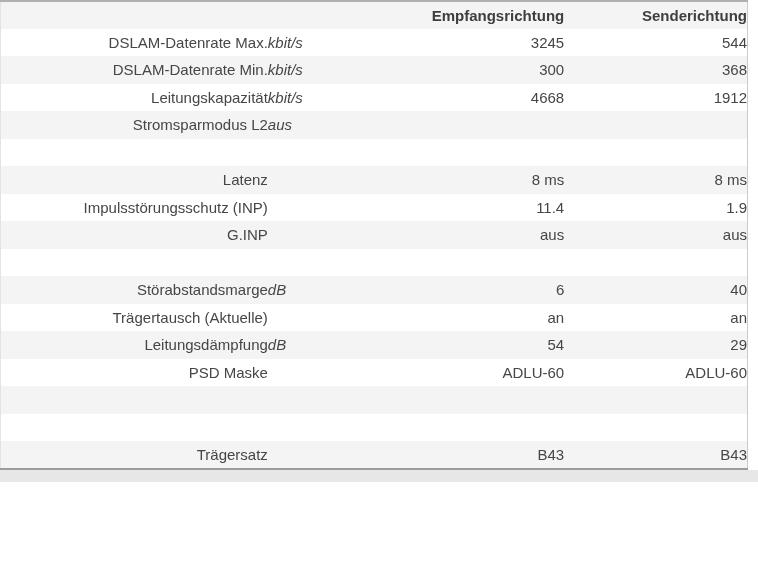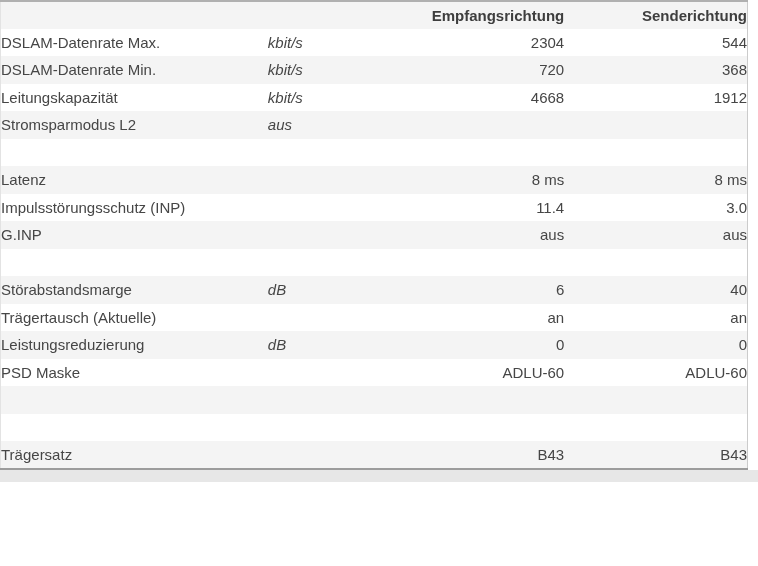--- a/index.html
+++ b/index.html
@@ -26,21 +26,21 @@
     font-size: 15px;
     color: #464646;
     white-space: nowrap;
     overflow: hidden;
     vertical-align: middle;
   }
   .dsl-table thead tr { background: #f4f4f4; }
   .dsl-table th { font-weight: bold; color: #3e3e3e; }
   .dsl-table tbody tr:nth-child(odd) { background: #ffffff; }
   .dsl-table tbody tr:nth-child(even) { background: #f4f4f4; }
-  .c-label { text-align: left; padding-left: 8px; margin-left: 18px; }
+  .c-label { text-align: right; padding-left: 8px; margin-left: 18px; }
   .c-unit  { text-align: left; padding-left: 8px; font-style: italic; }
   .c-num   { text-align: right; padding-right: 3px; }
   .right-gutter { width: 10px; background: #ffffff; }
   .bottom-strip { width: 758px; height: 12px; background: #e7e7e7; }
 </style>
 </head>
 <body>
 
 <div class="page">
   <div class="content">
@@ -56,27 +56,27 @@
           <th class="c-label"></th>
           <th class="c-unit"></th>
           <th class="c-num">Empfangsrichtung</th>
           <th class="c-num">Senderichtung</th>
         </tr>
       </thead>
       <tbody>
         <tr>
           <td class="c-label">DSLAM-Datenrate Max.</td>
           <td class="c-unit">kbit/s</td>
-          <td class="c-num">2304</td>
+          <td class="c-num">3245</td>
           <td class="c-num">544</td>
         </tr>
         <tr>
           <td class="c-label">DSLAM-Datenrate Min.</td>
           <td class="c-unit">kbit/s</td>
-          <td class="c-num">720</td>
+          <td class="c-num">300</td>
           <td class="c-num">368</td>
         </tr>
         <tr>
           <td class="c-label">Leitungskapazität</td>
           <td class="c-unit">kbit/s</td>
           <td class="c-num">4668</td>
           <td class="c-num">1912</td>
         </tr>
         <tr>
           <td class="c-label">Stromsparmodus L2</td>
@@ -93,21 +93,21 @@
         <tr>
           <td class="c-label">Latenz</td>
           <td class="c-unit"></td>
           <td class="c-num">8 ms</td>
           <td class="c-num">8 ms</td>
         </tr>
         <tr>
           <td class="c-label">Impulsstörungsschutz (INP)</td>
           <td class="c-unit"></td>
           <td class="c-num">11.4</td>
-          <td class="c-num">3.0</td>
+          <td class="c-num">1.9</td>
         </tr>
         <tr>
           <td class="c-label">G.INP</td>
           <td class="c-unit"></td>
           <td class="c-num">aus</td>
           <td class="c-num">aus</td>
         </tr>
         <tr>
           <td class="c-label"></td>
           <td class="c-unit"></td>
@@ -120,24 +120,24 @@
           <td class="c-num">6</td>
           <td class="c-num">40</td>
         </tr>
         <tr>
           <td class="c-label">Trägertausch (Aktuelle)</td>
           <td class="c-unit"></td>
           <td class="c-num">an</td>
           <td class="c-num">an</td>
         </tr>
         <tr>
-          <td class="c-label">Leistungsreduzierung</td>
+          <td class="c-label">Leitungsdämpfung</td>
           <td class="c-unit">dB</td>
-          <td class="c-num">0</td>
-          <td class="c-num">0</td>
+          <td class="c-num">54</td>
+          <td class="c-num">29</td>
         </tr>
         <tr>
           <td class="c-label">PSD Maske</td>
           <td class="c-unit"></td>
           <td class="c-num">ADLU-60</td>
           <td class="c-num">ADLU-60</td>
         </tr>
         <tr>
           <td class="c-label"></td>
           <td class="c-unit"></td>

